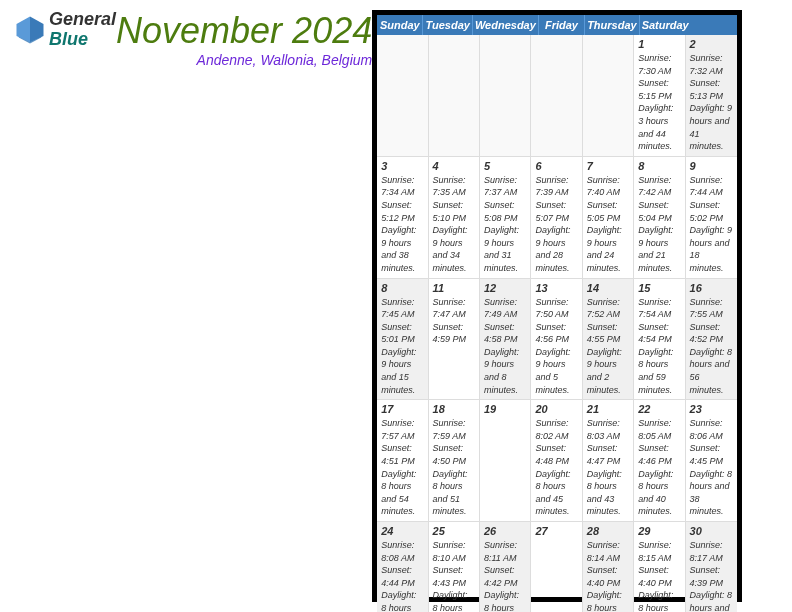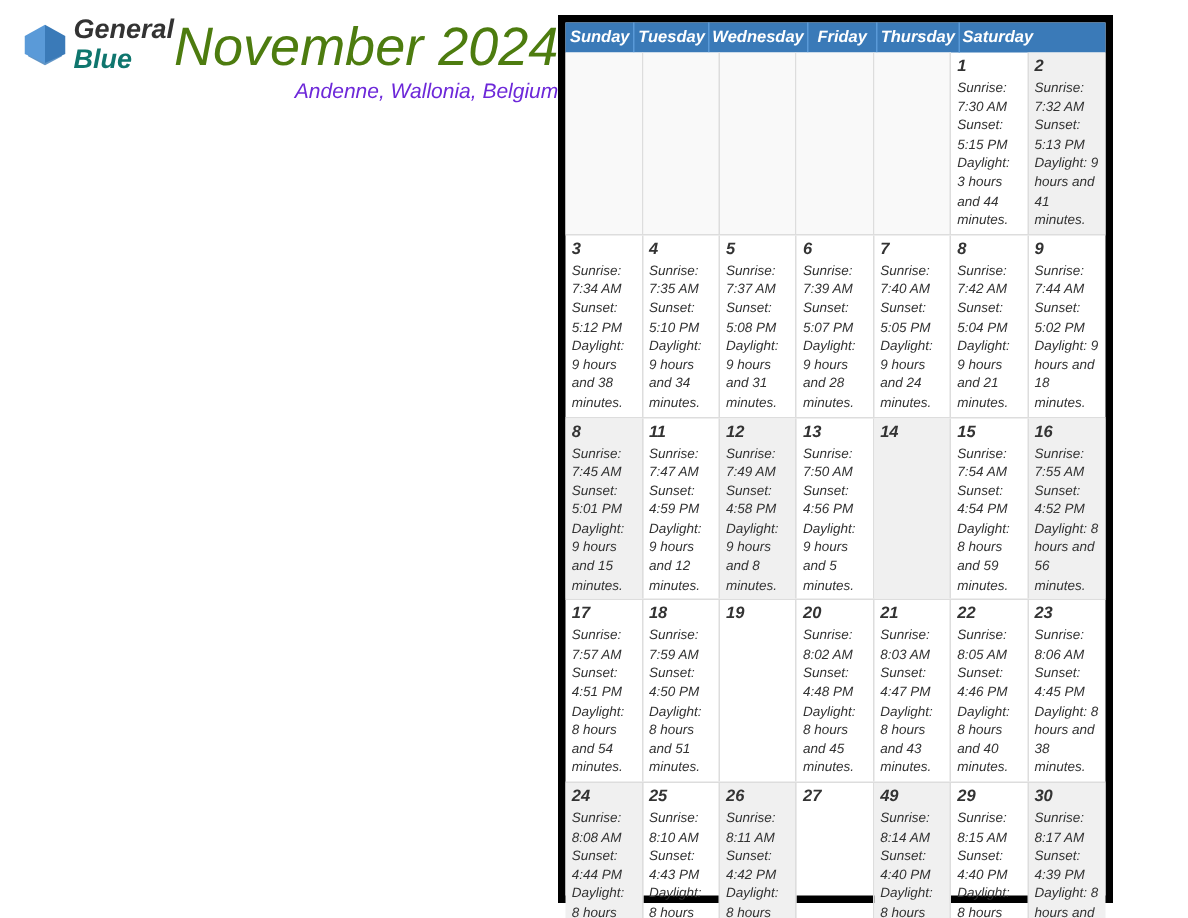--- a/index.html
+++ b/index.html
@@ -178,32 +178,33 @@
             <div class="day-info"><span>Sunrise: 7:44 AM</span><br><span>Sunset: 5:02 PM</span><br><span>Daylight: 9 hours and 18 minutes.</span></div>
           </div>
         </div>
         <div class="cal-week">
           <div class="cal-cell shaded">
             <span class="day-number">8</span>
             <div class="day-info"><span>Sunrise: 7:45 AM</span><br><span>Sunset: 5:01 PM</span><br><span>Daylight: 9 hours and 15 minutes.</span></div>
           </div>
           <div class="cal-cell">
             <span class="day-number">11</span>
-            <div class="day-info"><span>Sunrise: 7:47 AM</span><br><span>Sunset: 4:59 PM</span><br><span>Daylight: 9 hours and 12 minutes.</span></div>
+            <div class="day-info"><span>Sunrise: 7:47 AM</span><br><span>Sunset: 4:59 PM</span><br></div>
           </div>
           <div class="cal-cell shaded">
             <span class="day-number">12</span>
             <div class="day-info"><span>Sunrise: 7:49 AM</span><br><span>Sunset: 4:58 PM</span><br><span>Daylight: 9 hours and 8 minutes.</span></div>
           </div>
           <div class="cal-cell">
             <span class="day-number">13</span>
             <div class="day-info"><span>Sunrise: 7:50 AM</span><br><span>Sunset: 4:56 PM</span><br><span>Daylight: 9 hours and 5 minutes.</span></div>
           </div>
           <div class="cal-cell shaded">
             <span class="day-number">14</span>
+            <div class="day-info"><span>Sunrise: 7:52 AM</span><br><span>Sunset: 4:55 PM</span><br><span>Daylight: 9 hours and 2 minutes.</span></div>
           </div>
           <div class="cal-cell">
             <span class="day-number">15</span>
             <div class="day-info"><span>Sunrise: 7:54 AM</span><br><span>Sunset: 4:54 PM</span><br><span>Daylight: 8 hours and 59 minutes.</span></div>
           </div>
           <div class="cal-cell shaded">
             <span class="day-number">16</span>
             <div class="day-info"><span>Sunrise: 7:55 AM</span><br><span>Sunset: 4:52 PM</span><br><span>Daylight: 8 hours and 56 minutes.</span></div>
           </div>
         </div>
@@ -246,21 +247,21 @@
             <div class="day-info"><span>Sunrise: 8:10 AM</span><br><span>Sunset: 4:43 PM</span><br><span>Daylight: 8 hours and 33 minutes.</span></div>
           </div>
           <div class="cal-cell shaded">
             <span class="day-number">26</span>
             <div class="day-info"><span>Sunrise: 8:11 AM</span><br><span>Sunset: 4:42 PM</span><br><span>Daylight: 8 hours and 30 minutes.</span></div>
           </div>
           <div class="cal-cell">
             <span class="day-number">27</span>
           </div>
           <div class="cal-cell shaded">
-            <span class="day-number">49</span>
+            <span class="day-number">28</span>
             <div class="day-info"><span>Sunrise: 8:14 AM</span><br><span>Sunset: 4:40 PM</span><br><span>Daylight: 8 hours and 26 minutes.</span></div>
           </div>
           <div class="cal-cell">
             <span class="day-number">29</span>
             <div class="day-info"><span>Sunrise: 8:15 AM</span><br><span>Sunset: 4:40 PM</span><br><span>Daylight: 8 hours and 24 minutes.</span></div>
           </div>
           <div class="cal-cell shaded">
             <span class="day-number">30</span>
             <div class="day-info"><span>Sunrise: 8:17 AM</span><br><span>Sunset: 4:39 PM</span><br><span>Daylight: 8 hours and 22 minutes.</span></div>
           </div>

